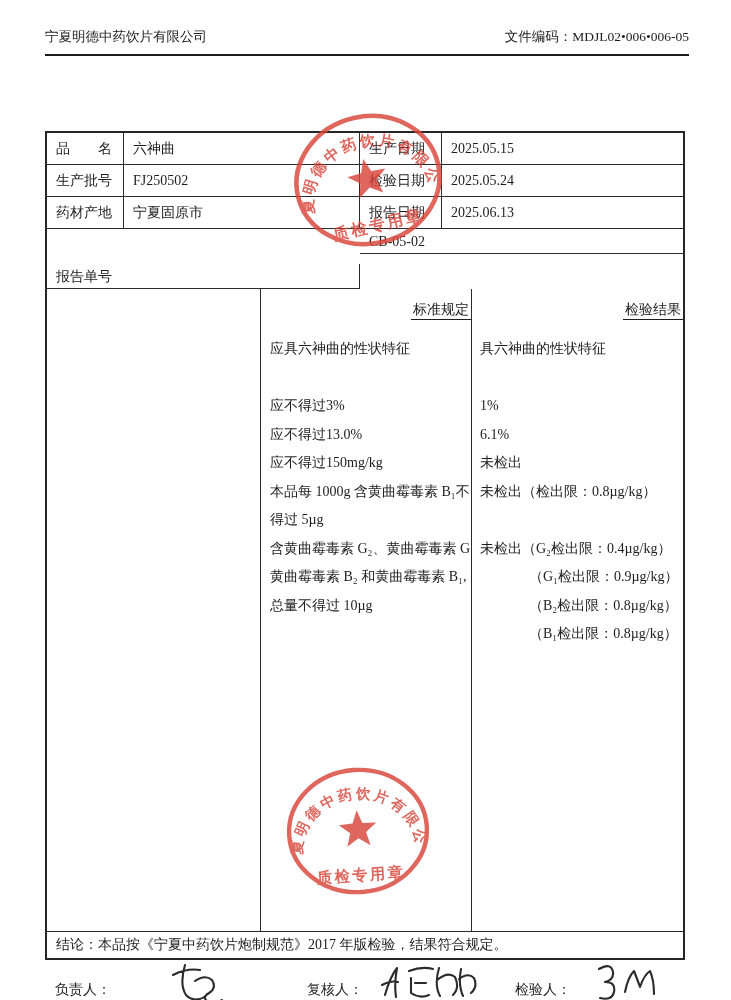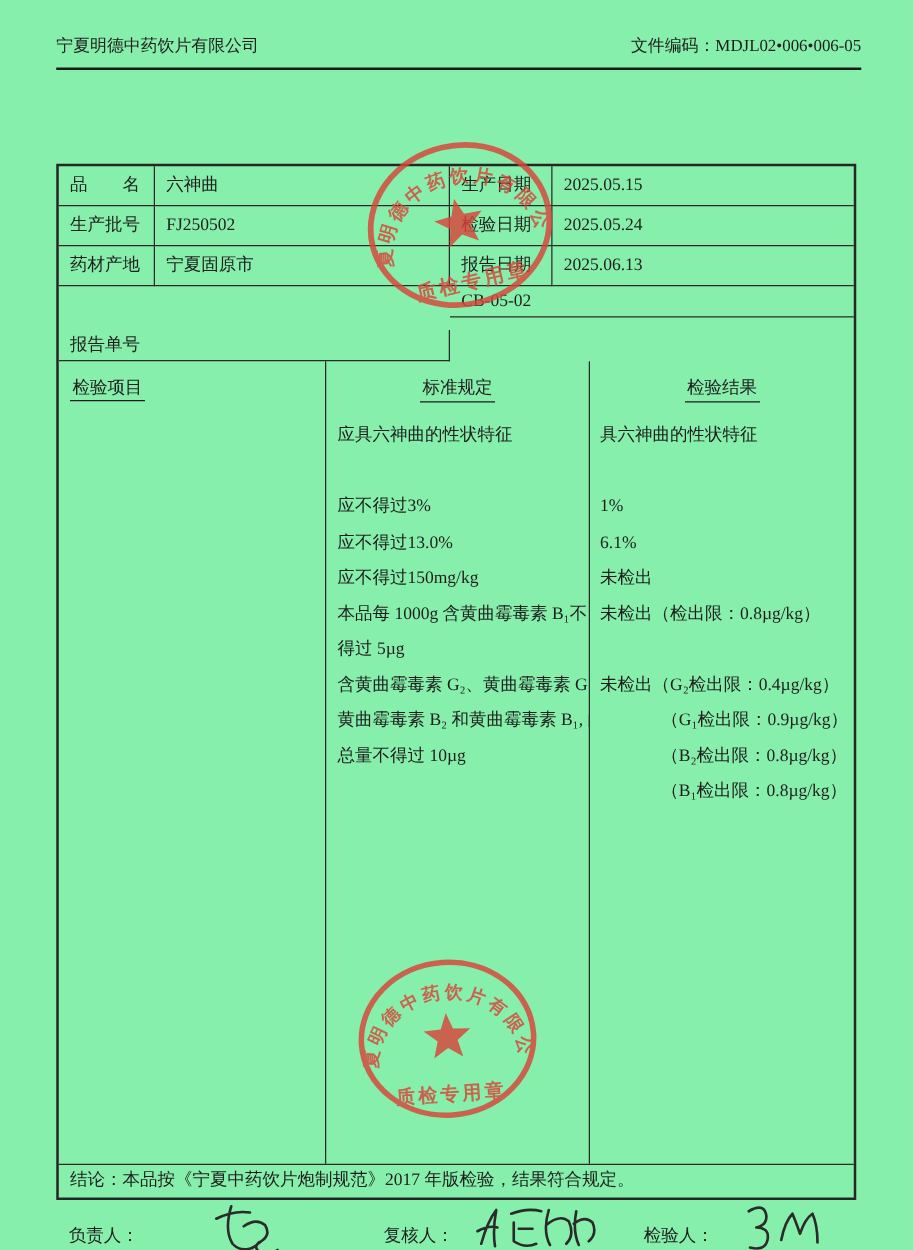--- a/index.html
+++ b/index.html
@@ -1,18 +1,18 @@
 <!DOCTYPE html>
 <html><head>
 <meta charset="utf-8">
 <style>
   html,body { margin:0; padding:0; background:#e8e8e8; }
   .page {
     position:relative; width:731px; height:1000px; margin:0 auto;
-    background:#86efac; color:#1d1d1d;
+    background:#ffffff; color:#1d1d1d;
     font-family:"Liberation Serif","DejaVu Serif",serif;
     overflow:hidden;
   }
   
   .hdr { position:absolute; left:45px; top:28px; width:644px;
          display:flex; justify-content:space-between; font-size:13.5px; white-space:nowrap; }
   .top-rule { position:absolute; left:45px; top:54px; width:644px; height:2px; background:#1b1b1b; }
   
   .title { position:absolute; left:0; top:80px; width:100%; text-align:center;
            font-size:27px; font-weight:bold; letter-spacing:6px; }
@@ -25,21 +25,21 @@
   .cell.last-col { border-right:none; }
   .cell.short { height:25px; line-height:25px; }
   .span-a { grid-column:1 / 3;margin-top:35px; }
   .span-b { grid-column:3 / 5; }
   
   .items { display:grid; grid-template-columns:214px 211px 211px; }
   .col { border-right:1px solid #2a2a2a; height:642px; box-sizing:border-box; overflow:hidden; }
   .col.last { border-right:none; }
   .col-head { margin-top:12px; height:30px; font-size:14px; }
   .col-head.left { text-align:left; padding-left:9px; }
-  .col-head.center { text-align:center;font-family:Liberation Mono, monospace; }
+  .col-head.center { text-align:right; }
   .col-head span { border-bottom:1px solid #1d1d1d; padding:0 2px 2px 2px; }
   .lines { margin-top:4px; }
   .line { height:28.5px; line-height:28.5px; font-size:14px; padding-left:9px; white-space:nowrap; }
   .line.indent { padding-left:57px; }
   .line.pad2 { padding-left:8px; }
   
   .conclusion { border-top:1px solid #2a2a2a; height:26px; line-height:26px;
                 font-size:14px; padding-left:9px; white-space:nowrap; }
   
   .signatures { position:absolute; left:45px; top:957px; width:660px; display:flex; align-items:center; }
@@ -82,21 +82,20 @@
       <div class="cell">报告日期</div>
       <div class="cell last-col">2025.06.13</div>
 
       <div class="cell short span-a">报告单号</div>
       <div class="cell short span-b last-col">CB-05-02</div>
     </div>
 
     <div class="items">
 
       <div class="col">
-        <div class="col-head left"><span>检验项目</span></div>
       </div>
 
       <div class="col">
         <div class="col-head center"><span>标准规定</span></div>
         <div class="lines">
           <div class="line">应具六神曲的性状特征</div>
           <div class="line"></div>
           <div class="line">应不得过3%</div>
           <div class="line">应不得过13.0%</div>
           <div class="line">应不得过150mg/kg</div>

